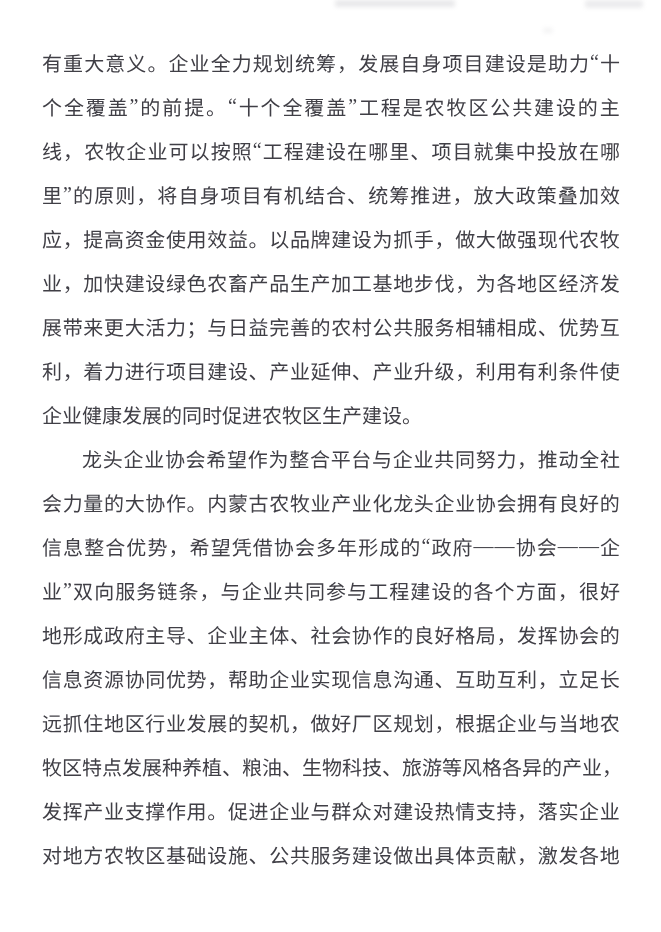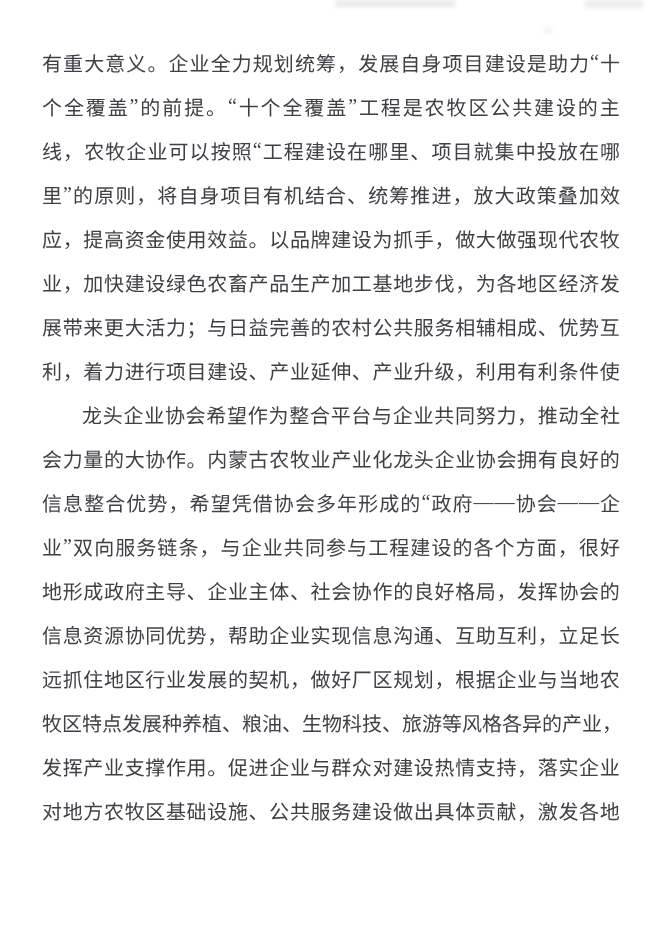--- a/index.html
+++ b/index.html
@@ -59,20 +59,21 @@
   <div class="artifact a3"></div>
   <div class="text-block">
       <div class="line"><span>有</span><span>重</span><span>大</span><span>意</span><span>义</span><span>。</span><span>企</span><span>业</span><span>全</span><span>力</span><span>规</span><span>划</span><span>统</span><span>筹</span><span>，</span><span>发</span><span>展</span><span>自</span><span>身</span><span>项</span><span>目</span><span>建</span><span>设</span><span>是</span><span>助</span><span>力</span><span>“</span><span>十</span></div>
       <div class="line"><span>个</span><span>全</span><span>覆</span><span>盖</span><span>”</span><span>的</span><span>前</span><span>提</span><span>。</span><span>“</span><span>十</span><span>个</span><span>全</span><span>覆</span><span>盖</span><span>”</span><span>工</span><span>程</span><span>是</span><span>农</span><span>牧</span><span>区</span><span>公</span><span>共</span><span>建</span><span>设</span><span>的</span><span>主</span></div>
       <div class="line"><span>线</span><span>，</span><span>农</span><span>牧</span><span>企</span><span>业</span><span>可</span><span>以</span><span>按</span><span>照</span><span>“</span><span>工</span><span>程</span><span>建</span><span>设</span><span>在</span><span>哪</span><span>里</span><span>、</span><span>项</span><span>目</span><span>就</span><span>集</span><span>中</span><span>投</span><span>放</span><span>在</span><span>哪</span></div>
       <div class="line"><span>里</span><span>”</span><span>的</span><span>原</span><span>则</span><span>，</span><span>将</span><span>自</span><span>身</span><span>项</span><span>目</span><span>有</span><span>机</span><span>结</span><span>合</span><span>、</span><span>统</span><span>筹</span><span>推</span><span>进</span><span>，</span><span>放</span><span>大</span><span>政</span><span>策</span><span>叠</span><span>加</span><span>效</span></div>
       <div class="line"><span>应</span><span>，</span><span>提</span><span>高</span><span>资</span><span>金</span><span>使</span><span>用</span><span>效</span><span>益</span><span>。</span><span>以</span><span>品</span><span>牌</span><span>建</span><span>设</span><span>为</span><span>抓</span><span>手</span><span>，</span><span>做</span><span>大</span><span>做</span><span>强</span><span>现</span><span>代</span><span>农</span><span>牧</span></div>
       <div class="line"><span>业</span><span>，</span><span>加</span><span>快</span><span>建</span><span>设</span><span>绿</span><span>色</span><span>农</span><span>畜</span><span>产</span><span>品</span><span>生</span><span>产</span><span>加</span><span>工</span><span>基</span><span>地</span><span>步</span><span>伐</span><span>，</span><span>为</span><span>各</span><span>地</span><span>区</span><span>经</span><span>济</span><span>发</span></div>
       <div class="line"><span>展</span><span>带</span><span>来</span><span>更</span><span>大</span><span>活</span><span>力</span><span>；</span><span>与</span><span>日</span><span>益</span><span>完</span><span>善</span><span>的</span><span>农</span><span>村</span><span>公</span><span>共</span><span>服</span><span>务</span><span>相</span><span>辅</span><span>相</span><span>成</span><span>、</span><span>优</span><span>势</span><span>互</span></div>
       <div class="line"><span>利</span><span>，</span><span>着</span><span>力</span><span>进</span><span>行</span><span>项</span><span>目</span><span>建</span><span>设</span><span>、</span><span>产</span><span>业</span><span>延</span><span>伸</span><span>、</span><span>产</span><span>业</span><span>升</span><span>级</span><span>，</span><span>利</span><span>用</span><span>有</span><span>利</span><span>条</span><span>件</span><span>使</span></div>
+      <div class="line no-fill">企业健康发展的同时促进农牧区生产建设。</div>
       <div class="line indent"><span>龙</span><span>头</span><span>企</span><span>业</span><span>协</span><span>会</span><span>希</span><span>望</span><span>作</span><span>为</span><span>整</span><span>合</span><span>平</span><span>台</span><span>与</span><span>企</span><span>业</span><span>共</span><span>同</span><span>努</span><span>力</span><span>，</span><span>推</span><span>动</span><span>全</span><span>社</span></div>
       <div class="line"><span>会</span><span>力</span><span>量</span><span>的</span><span>大</span><span>协</span><span>作</span><span>。</span><span>内</span><span>蒙</span><span>古</span><span>农</span><span>牧</span><span>业</span><span>产</span><span>业</span><span>化</span><span>龙</span><span>头</span><span>企</span><span>业</span><span>协</span><span>会</span><span>拥</span><span>有</span><span>良</span><span>好</span><span>的</span></div>
       <div class="line"><span>信</span><span>息</span><span>整</span><span>合</span><span>优</span><span>势</span><span>，</span><span>希</span><span>望</span><span>凭</span><span>借</span><span>协</span><span>会</span><span>多</span><span>年</span><span>形</span><span>成</span><span>的</span><span>“</span><span>政</span><span>府</span><span>—</span><span>—</span><span>协</span><span>会</span><span>—</span><span>—</span><span>企</span></div>
       <div class="line"><span>业</span><span>”</span><span>双</span><span>向</span><span>服</span><span>务</span><span>链</span><span>条</span><span>，</span><span>与</span><span>企</span><span>业</span><span>共</span><span>同</span><span>参</span><span>与</span><span>工</span><span>程</span><span>建</span><span>设</span><span>的</span><span>各</span><span>个</span><span>方</span><span>面</span><span>，</span><span>很</span><span>好</span></div>
       <div class="line"><span>地</span><span>形</span><span>成</span><span>政</span><span>府</span><span>主</span><span>导</span><span>、</span><span>企</span><span>业</span><span>主</span><span>体</span><span>、</span><span>社</span><span>会</span><span>协</span><span>作</span><span>的</span><span>良</span><span>好</span><span>格</span><span>局</span><span>，</span><span>发</span><span>挥</span><span>协</span><span>会</span><span>的</span></div>
       <div class="line"><span>信</span><span>息</span><span>资</span><span>源</span><span>协</span><span>同</span><span>优</span><span>势</span><span>，</span><span>帮</span><span>助</span><span>企</span><span>业</span><span>实</span><span>现</span><span>信</span><span>息</span><span>沟</span><span>通</span><span>、</span><span>互</span><span>助</span><span>互</span><span>利</span><span>，</span><span>立</span><span>足</span><span>长</span></div>
       <div class="line"><span>远</span><span>抓</span><span>住</span><span>地</span><span>区</span><span>行</span><span>业</span><span>发</span><span>展</span><span>的</span><span>契</span><span>机</span><span>，</span><span>做</span><span>好</span><span>厂</span><span>区</span><span>规</span><span>划</span><span>，</span><span>根</span><span>据</span><span>企</span><span>业</span><span>与</span><span>当</span><span>地</span><span>农</span></div>
       <div class="line"><span>牧</span><span>区</span><span>特</span><span>点</span><span>发</span><span>展</span><span>种</span><span>养</span><span>植</span><span>、</span><span>粮</span><span>油</span><span>、</span><span>生</span><span>物</span><span>科</span><span>技</span><span>、</span><span>旅</span><span>游</span><span>等</span><span>风</span><span>格</span><span>各</span><span>异</span><span>的</span><span>产</span><span>业</span><span>，</span></div>
       <div class="line"><span>发</span><span>挥</span><span>产</span><span>业</span><span>支</span><span>撑</span><span>作</span><span>用</span><span>。</span><span>促</span><span>进</span><span>企</span><span>业</span><span>与</span><span>群</span><span>众</span><span>对</span><span>建</span><span>设</span><span>热</span><span>情</span><span>支</span><span>持</span><span>，</span><span>落</span><span>实</span><span>企</span><span>业</span></div>
       <div class="line"><span>对</span><span>地</span><span>方</span><span>农</span><span>牧</span><span>区</span><span>基</span><span>础</span><span>设</span><span>施</span><span>、</span><span>公</span><span>共</span><span>服</span><span>务</span><span>建</span><span>设</span><span>做</span><span>出</span><span>具</span><span>体</span><span>贡</span><span>献</span><span>，</span><span>激</span><span>发</span><span>各</span><span>地</span></div>

